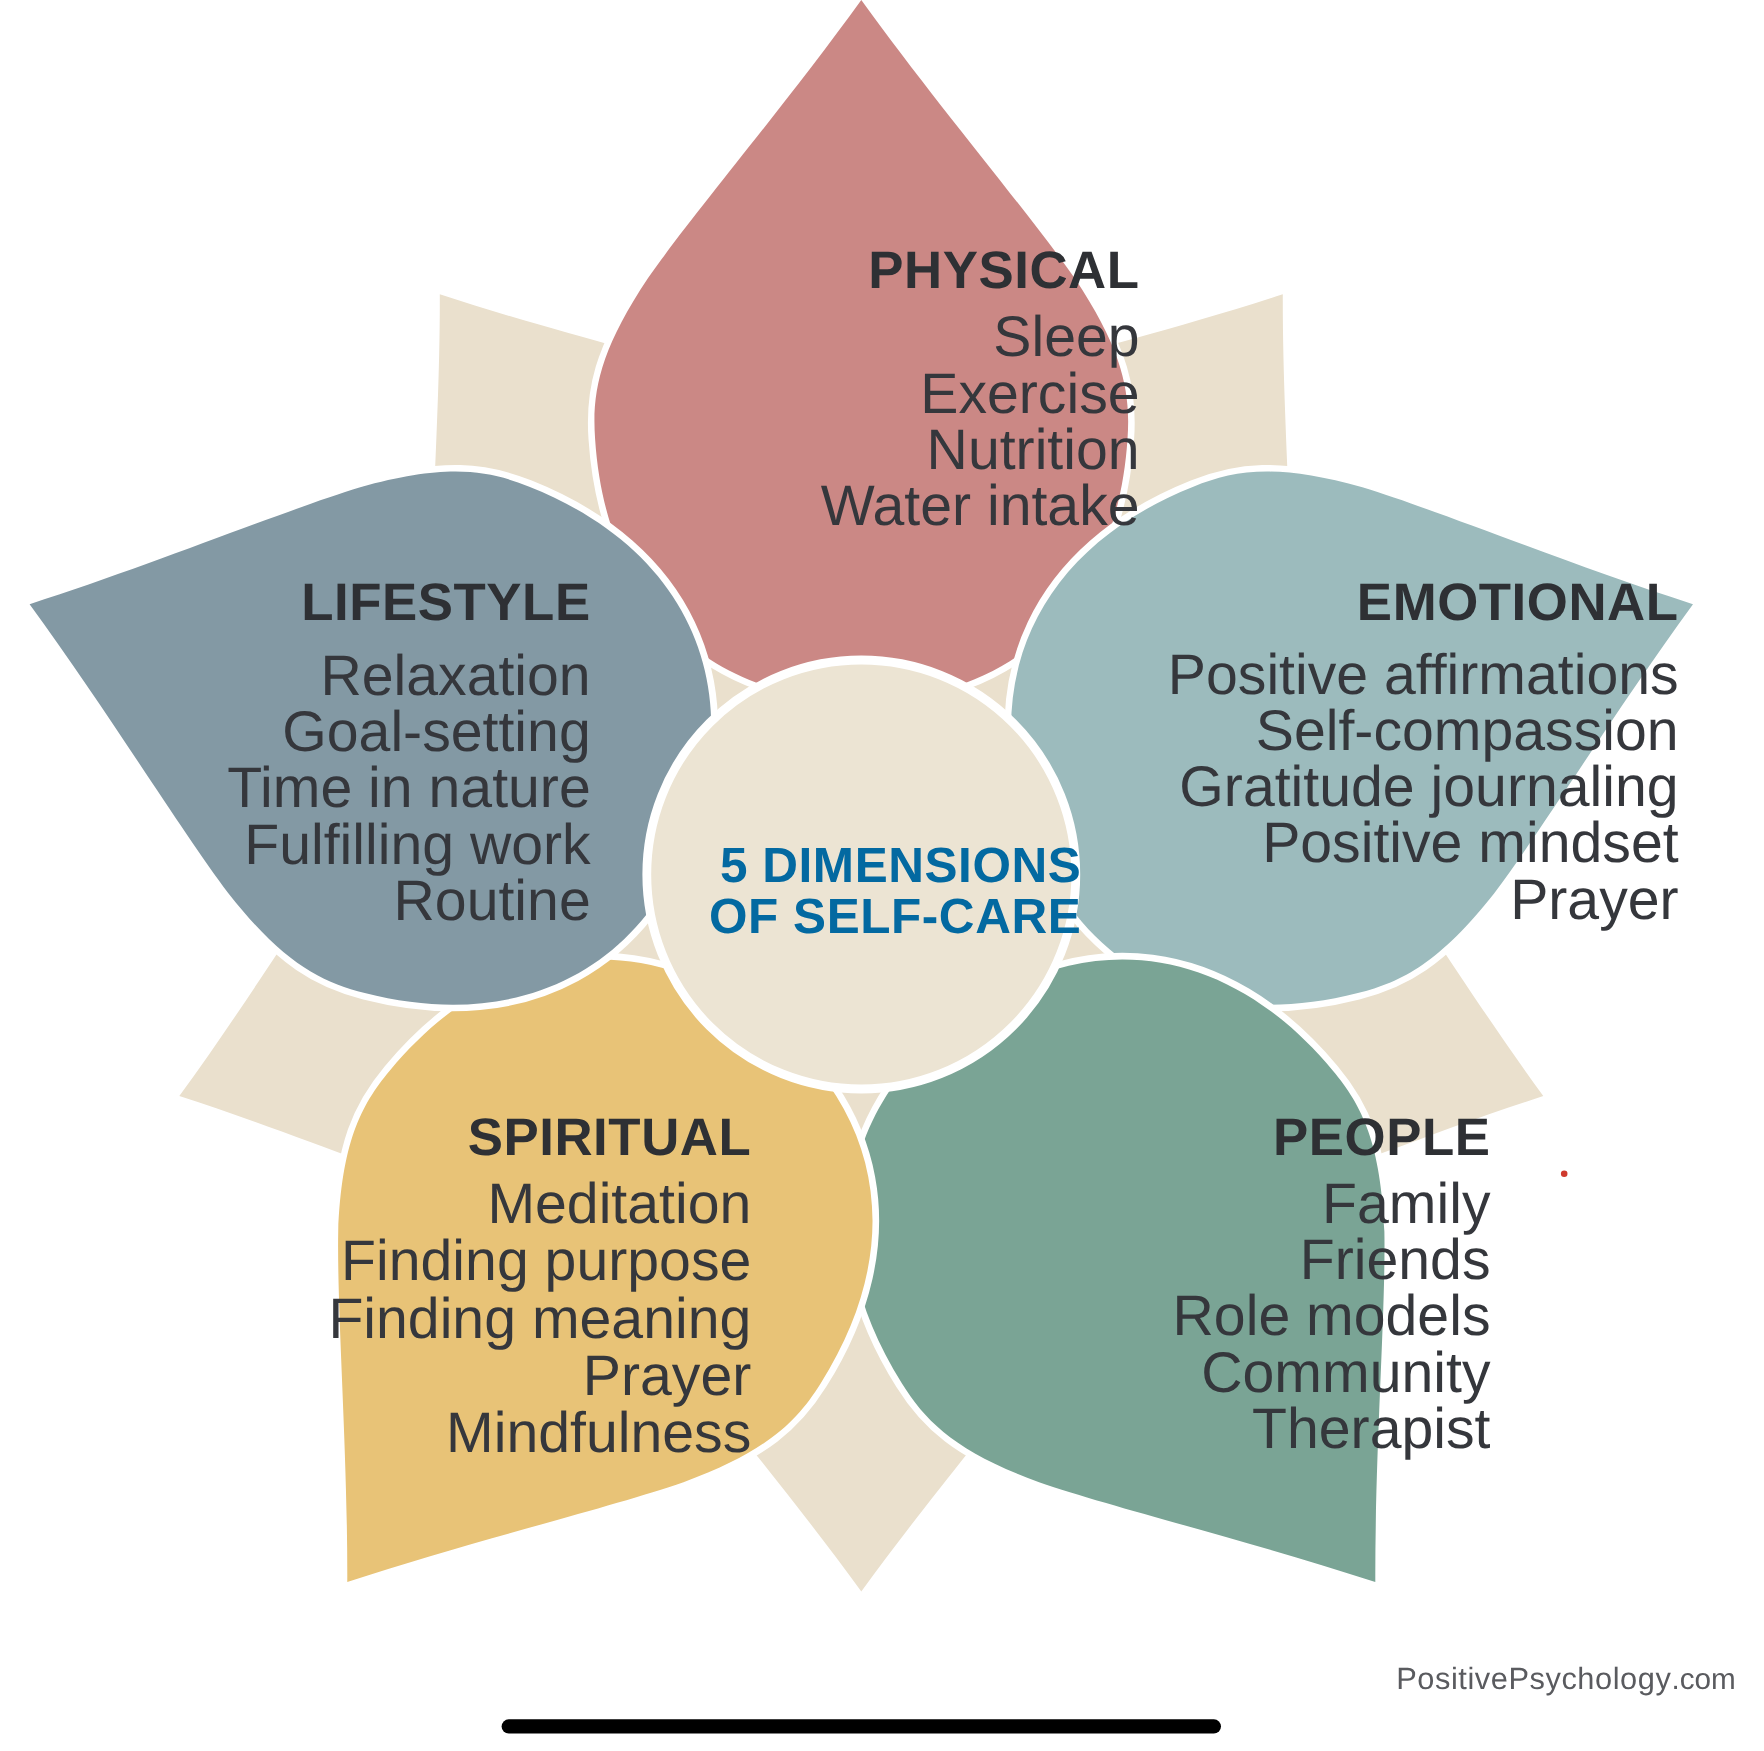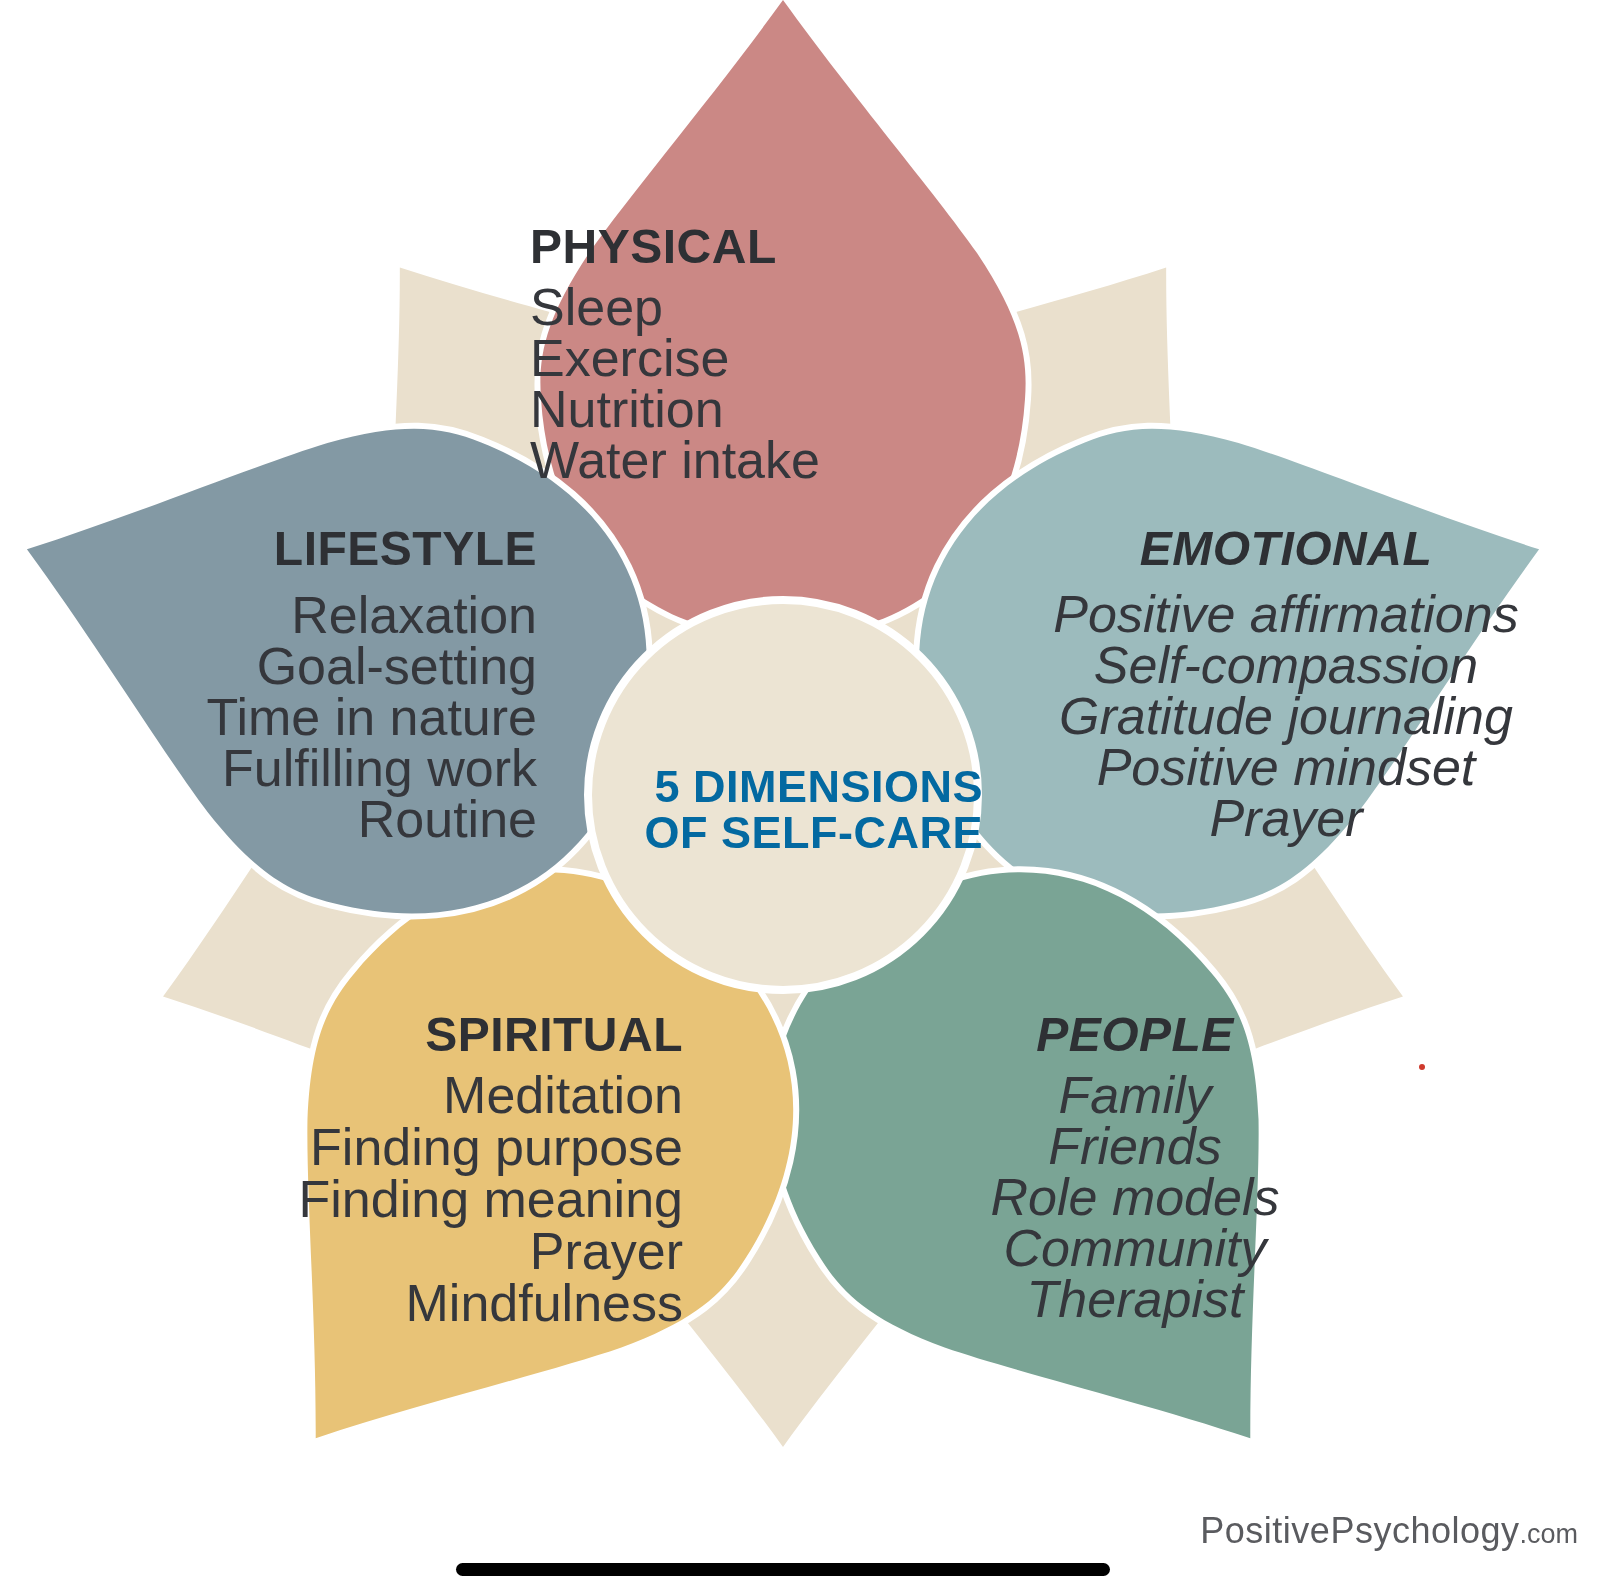--- a/index.html
+++ b/index.html
@@ -13,35 +13,35 @@
   #stage{position:absolute;left:0;top:0;width:1604px;height:1592px;}
   #flower{position:absolute;left:0;top:0;}
   .t{position:absolute;}
   .title{
     font-size:48px;font-weight:700;line-height:55px;
     color:#2e3034;letter-spacing:.5px;
   }
   .items{
     font-size:52px;line-height:51px;color:#35373c;
   }
-  .center-al{text-align:left;}
+  .center-al{text-align:right;}
   .right-al{text-align:right;}
-  .left-al{text-align:center;font-style:italic;}
+  .left-al{text-align:right;}
   .sp-items{line-height:52px;}
   #center-label{
     position:absolute;left:583px;top:764px;width:400px;
     text-align:right;font-size:45px;font-weight:700;line-height:46px;
     color:#0369a1;letter-spacing:.5px;
   }
   #brand{
     position:absolute;right:26px;top:1510px;
     display:flex;align-items:baseline;
     color:#5a5b5f;
   }
-  #brand .big{font-size:36px;letter-spacing:.5px;}
+  #brand .big{font-size:28px;letter-spacing:.5px;}
   #brand .small{font-size:27px;}
   #footer-bar{
     position:absolute;left:456px;top:1563px;width:654px;height:13px;
     border-radius:7px;background:#000000;
   }
   #red-dot{
     position:absolute;left:1419px;top:1064px;width:6px;height:6px;
     border-radius:50%;background:#cf3a2d;
   }
 </style>

